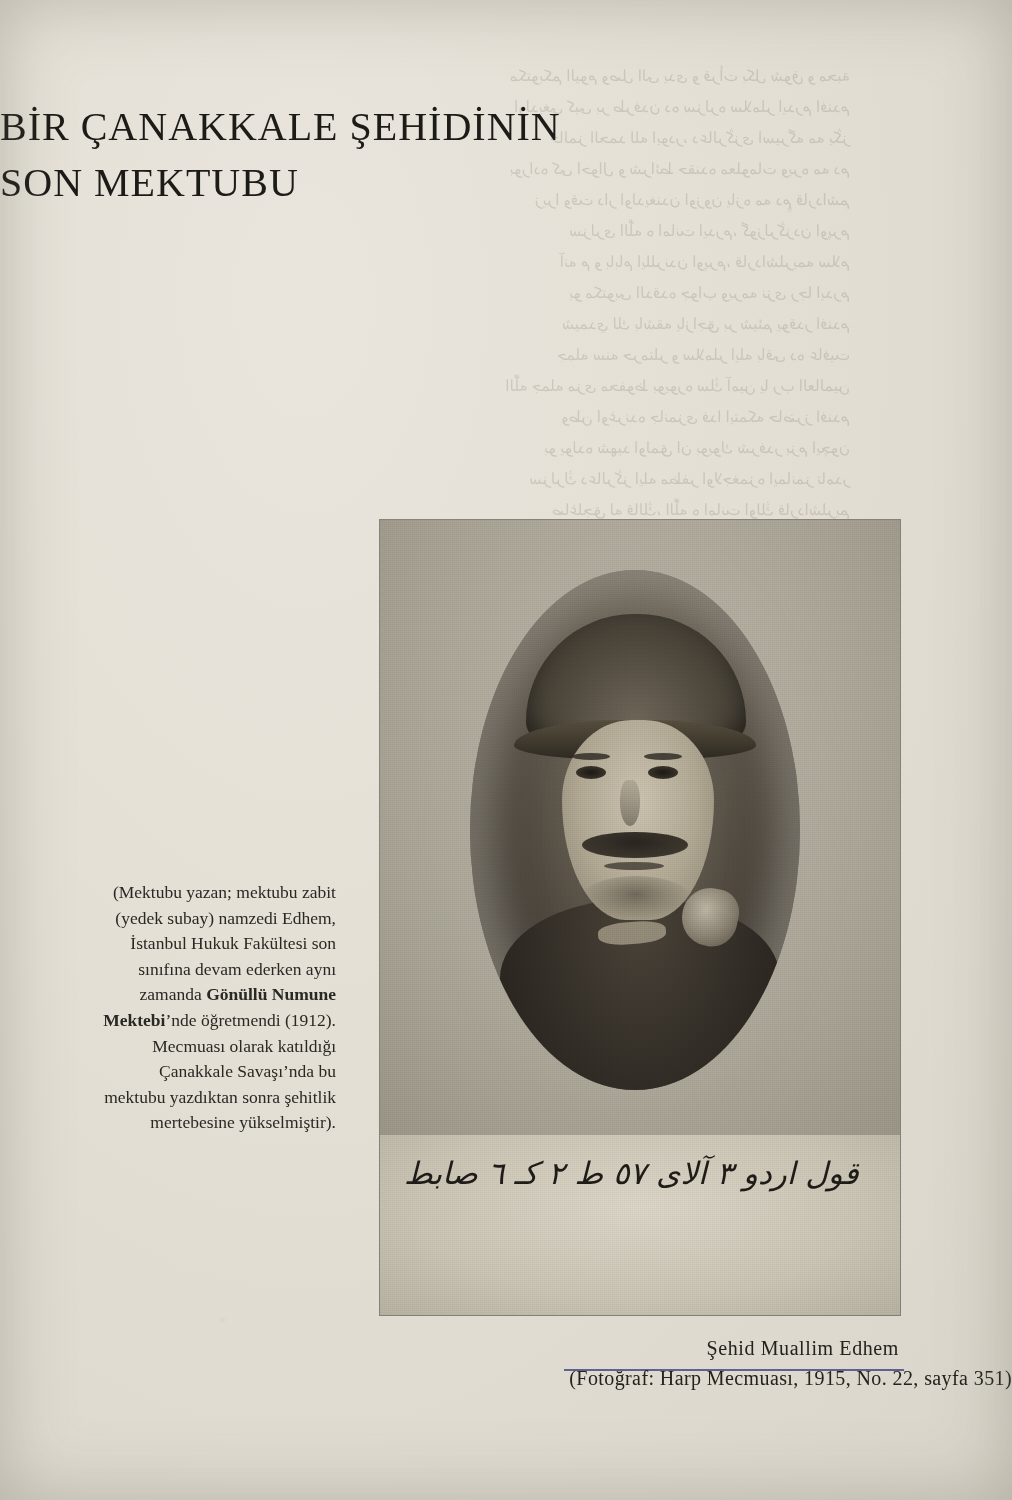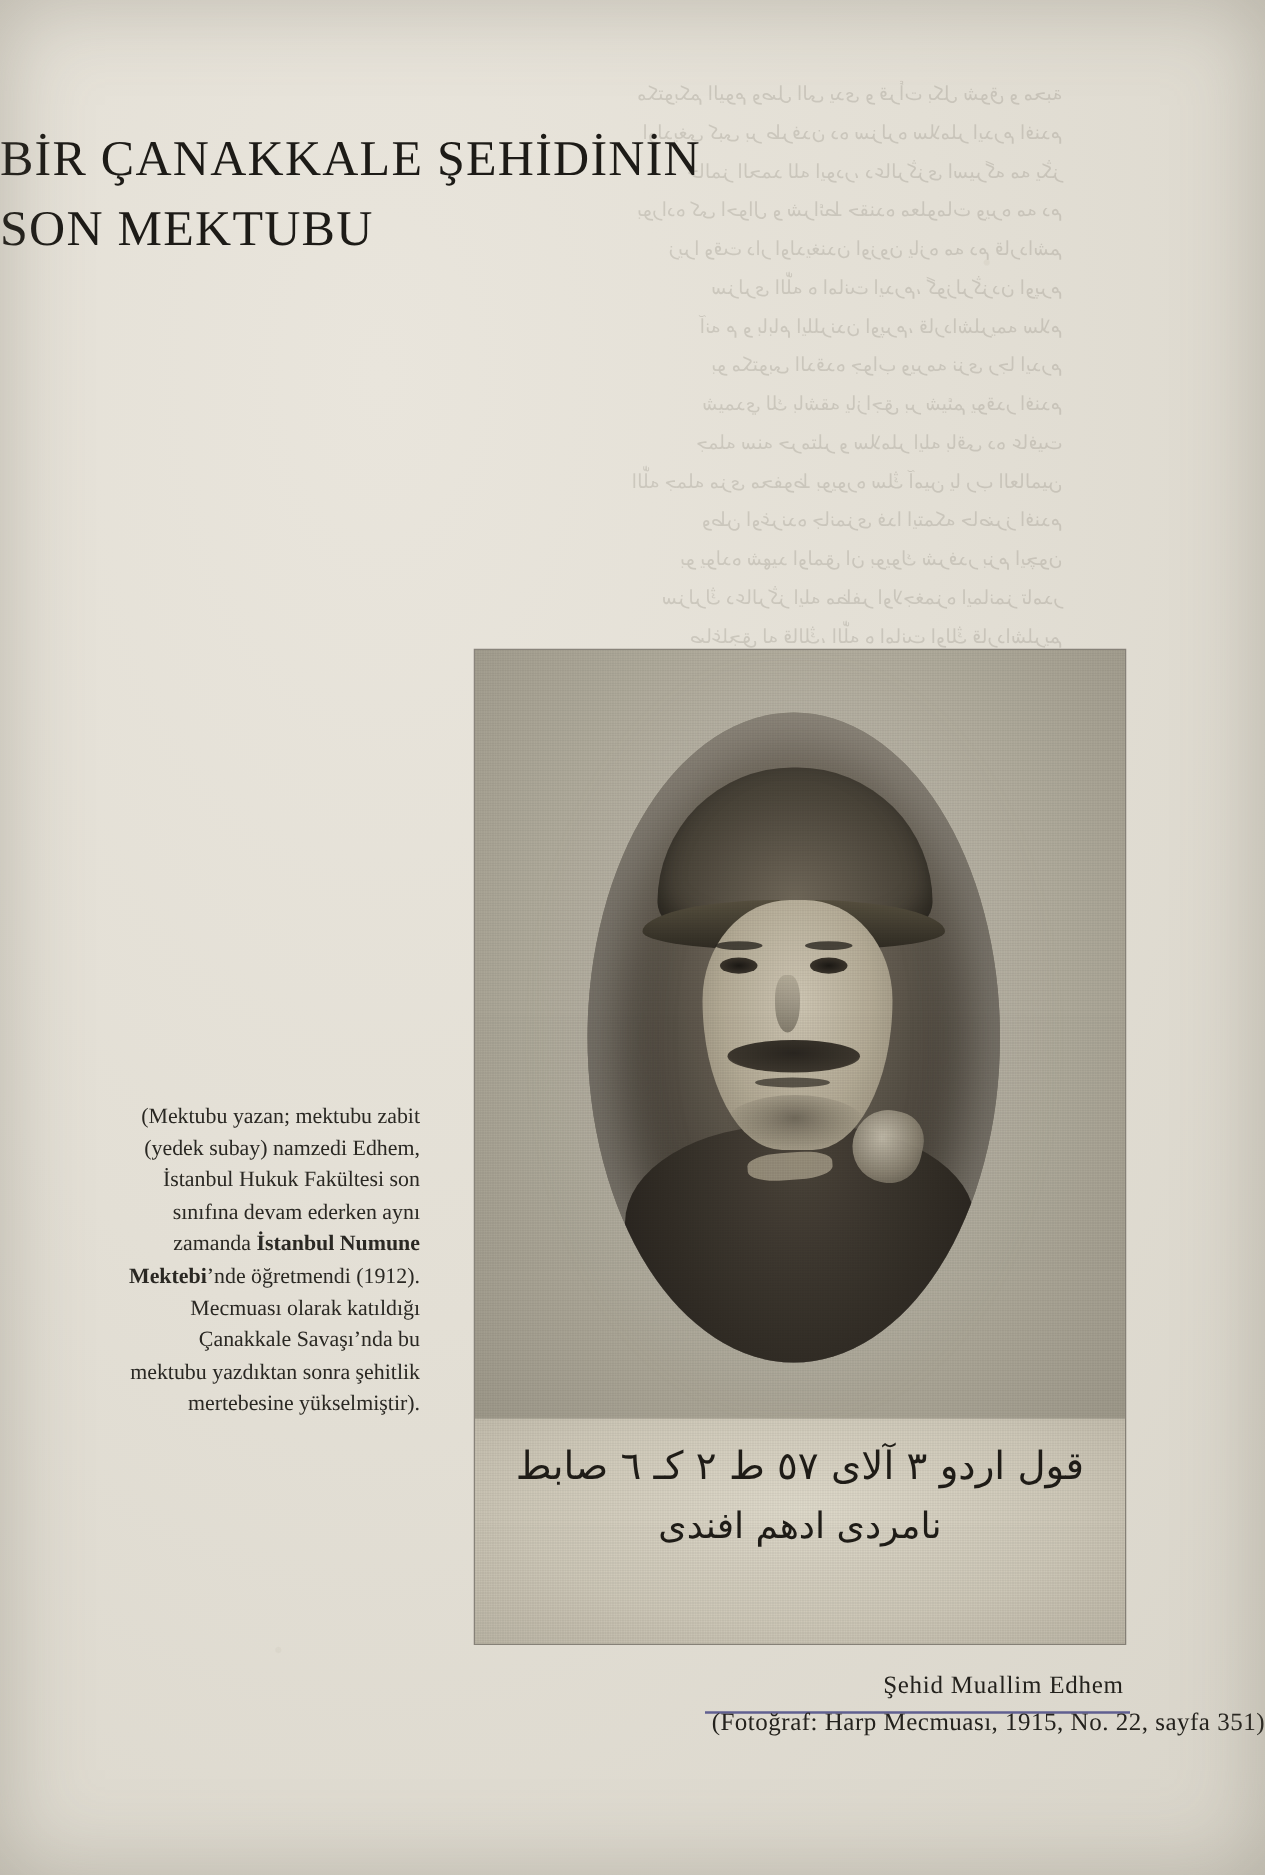--- a/index.html
+++ b/index.html
@@ -254,22 +254,23 @@
     width: 520px;
     height: 180px;
     background: radial-gradient(ellipse at 50% 40%, #ddd8c9 0%, #cdc7b7 60%, #bab4a4 100%);
     direction: rtl;
     padding: 10px 24px 0 24px;
     box-sizing: border-box;
   }
   .ott {
     font-family: "DejaVu Sans", sans-serif;
     color: #1f1c17;
-    text-align: center;
+    text-align: left;
     white-space: nowrap;
+    font-style: italic;
   }
   .ott1 { font-size: 31px; line-height: 48px; letter-spacing: 1px; margin-top: 4px; }
   .ott2 { font-size: 29px; line-height: 46px; }
   .ott3 { font-size: 28px; line-height: 44px; }
 
   .signature {
     position: absolute;
     right: 113px;
     top: 1337px;
     font-size: 20px;
@@ -336,21 +337,21 @@
 
   <div class="sidenote">
     <span>(Mektubu yazan;</span>
     <span>mektubu zabit</span>
     <span>(yedek subay)</span>
     <span>namzedi Edhem,</span>
     <span>İstanbul Hukuk</span>
     <span>Fakültesi son</span>
     <span>sınıfına devam</span>
     <span>ederken aynı</span>
-    <span>zamanda </span><b>İstanbul</b>
+    <span>zamanda </span><b>Gönüllü</b>
     <b>Numune Mektebi</b><span>’nde</span>
     <span>öğretmendi (1912).</span>
     <span>Mecmuası olarak</span>
     <span>katıldığı Çanakkale</span>
     <span>Savaşı’nda bu</span>
     <span>mektubu yazdıktan</span>
     <span>sonra şehitlik</span>
     <span>mertebesine</span>
     <span>yükselmiştir).</span>
   </div>
@@ -369,21 +370,20 @@
         <div class="eye right"></div>
         <div class="nose"></div>
         <div class="moustache"></div>
         <div class="mouth"></div>
         <div class="chin-shadow"></div>
         <div class="collar"></div>
       </div>
     </div>
     <div class="caption-band">
       <div class="ott ott1">قول اردو ٣ آلای ٥٧ ط ٢ كـ ٦ صابط</div>
-      <div class="ott ott2">نامردی ادهم افندی</div>
     </div>
   </div>
 
   <div class="signature">Şehid Muallim Edhem</div>
   <div class="sig-rule"></div>
   <div class="source">(Fotoğraf: Harp Mecmuası, 1915, No. 22, sayfa 351)</div>
 
   <div class="edge-shadow"></div>
 </div>
 

